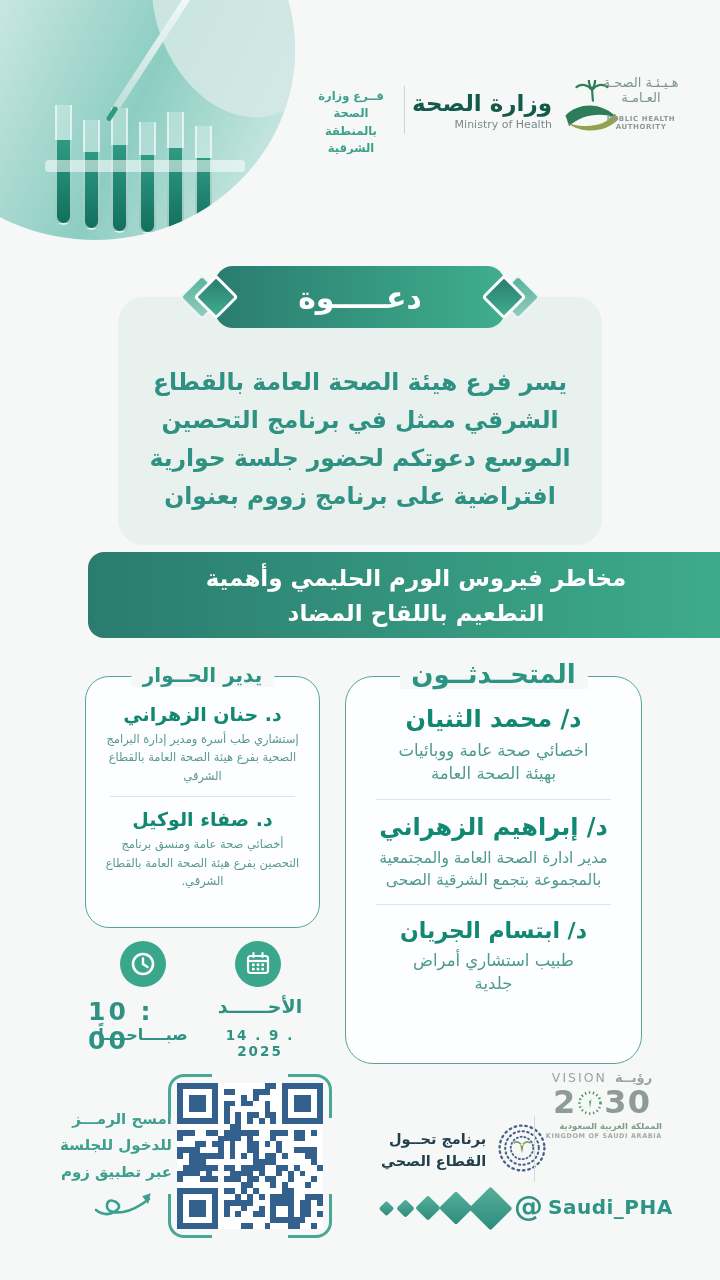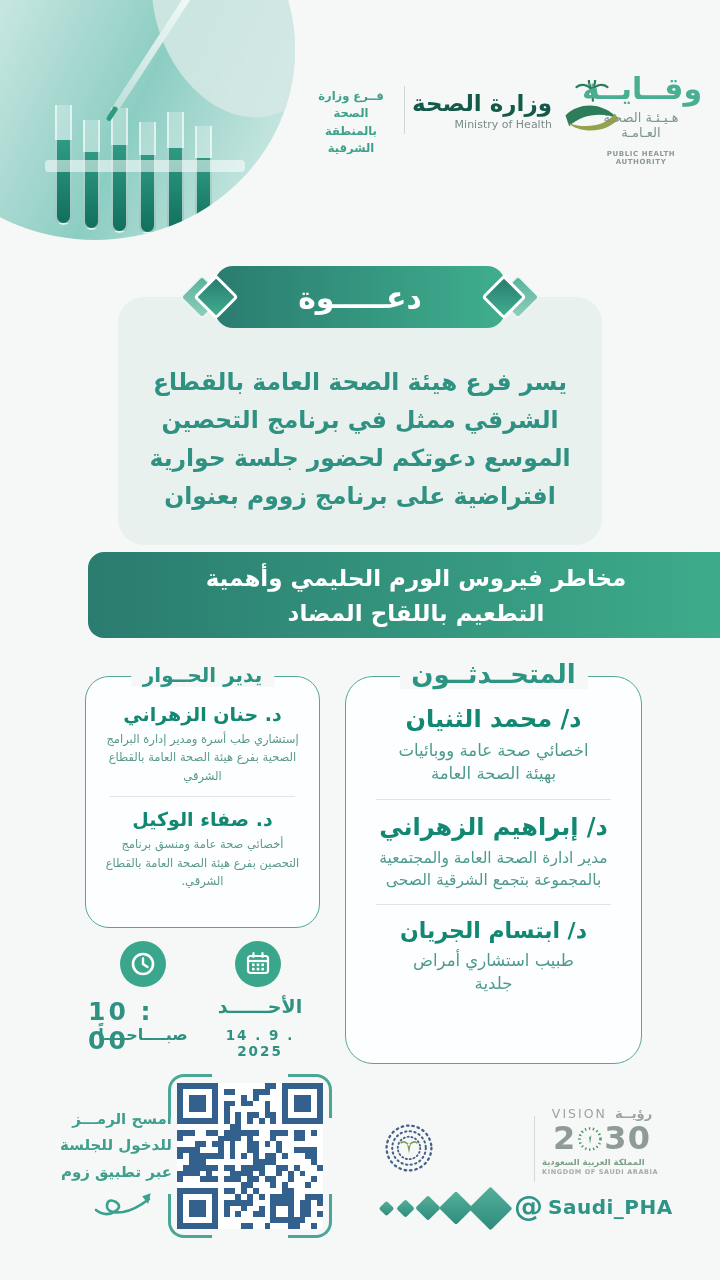--- a/index.html
+++ b/index.html
@@ -85,21 +85,21 @@
   .qr-box{position:absolute;left:9px;top:9px;width:146px;height:146px;background:#fff;}
   .qbr{position:absolute;width:44px;height:44px;border:0 solid #4aa795;}
   .qbr.tl{left:0;top:0;border-left-width:3.5px;border-top-width:3.5px;border-top-left-radius:16px;}
   .qbr.tr{right:0;top:0;border-right-width:3.5px;border-top-width:3.5px;border-top-right-radius:16px;}
   .qbr.bl{left:0;bottom:0;border-left-width:3.5px;border-bottom-width:3.5px;border-bottom-left-radius:16px;}
   .qbr.br{right:0;bottom:0;border-right-width:3.5px;border-bottom-width:3.5px;border-bottom-right-radius:16px;}
   
   .htp{position:absolute;left:381px;top:1120px;display:flex;align-items:center;gap:8px;}
   .htp-text{text-align:right;direction:rtl;color:#223f4e;font-weight:800;font-size:14.5px;line-height:1.55;}
   .f-divider{position:absolute;left:534px;top:1116px;width:1px;height:66px;background:#d3dbd9;}
-  .vision{position:absolute;left:542px;top:1106px;width:120px;text-align:left;}
+  .vision{position:absolute;left:542px;top:1070px;width:120px;text-align:right;}
   .v-row1{display:flex;justify-content:center;align-items:baseline;gap:8px;color:#9aa5a2;}
   .v-en{font-size:12.5px;letter-spacing:2px;}
   .v-ar{font-size:13px;font-weight:700;}
   .v-year{display:flex;justify-content:center;align-items:center;color:#8f9b98;font-size:32px;
     font-weight:800;letter-spacing:1px;line-height:1;margin-top:1px;}
   .v-country-ar{font-size:8.5px;color:#7da089;margin-top:3px;font-weight:700;}
   .v-country-en{font-size:6.5px;color:#a2aba8;letter-spacing:.6px;margin-top:1px;font-weight:700;}
   .diamonds{position:absolute;left:381px;top:1186px;width:128px;height:44px;display:flex;align-items:center;gap:7px;}
   .dia{transform:rotate(45deg);background:linear-gradient(135deg,#55b09a,#2e8b7c);border-radius:2px;}
   .social{position:absolute;left:514px;top:1192px;display:flex;align-items:center;gap:5px;}
@@ -143,21 +143,20 @@
           <path d="M35 10 C32 5 31 1 32 -2"></path>
           <path d="M35 10 C38 5 39 1 38 -2"></path>
         </g>
         <path d="M6 38 C22 22 48 24 64 42 C48 34 24 36 10 50 Z" fill="#2e7d5a"></path>
         <path d="M64 42 C50 58 22 58 8 46 C24 52 48 52 60 36 Z" fill="#94a24c"></path>
       </svg>
     </span>
   </div>
 
   <div class="pha">
-    <div class="pha-ar">وقــايــة</div>
     <div class="pha-sub-ar">هـيـئـة الصحـة العـامـة</div>
     <div class="pha-sub-en">PUBLIC HEALTH AUTHORITY</div>
   </div>
 
   <div class="bdia outer" style="left:186px;top:281px;"></div>
   <div class="bdia outer" style="left:502px;top:281px;"></div>
   <div class="bdia" style="left:200px;top:281px;"></div>
   <div class="bdia" style="left:488px;top:281px;"></div>
   <div class="badge">دعـــــوة</div>
 
@@ -465,20 +464,24 @@
           <rect x="19" y="1" width="5" height="5" fill="#fff"></rect>
           <rect x="20" y="2" width="3" height="3" fill="#34608e"></rect>
           <rect x="0" y="18" width="7" height="7" fill="#34608e"></rect>
           <rect x="1" y="19" width="5" height="5" fill="#fff"></rect>
           <rect x="2" y="20" width="3" height="3" fill="#34608e"></rect>
         </svg>
     </div>
   </div>
 
   <div class="htp">
+    <div class="htp-text">
+      <div>برنامج تحــول</div>
+      <div>القطاع الصحي</div>
+    </div>
     <span>
       <svg width="56" height="56" viewBox="0 0 60 60">
         <g fill="none" stroke="#47618a" stroke-linecap="round">
           <circle cx="30" cy="30" r="24" stroke-width="2.5" stroke-dasharray="1.6 4.2"></circle>
           <circle cx="30" cy="30" r="18" stroke-width="2.2" stroke-dasharray="1.4 3.6"></circle>
           <circle cx="30" cy="30" r="12" stroke-width="2" stroke-dasharray="1.2 3"></circle>
         </g>
         <path d="M30 36 L28 26 L30 28 L32 25 Z" fill="#7f9a54"></path>
         <path d="M29 26 C26 23 23 23 21 25 M31 26 C34 23 37 23 39 25" stroke="#7f9a54" stroke-width="1.6" fill="none"></path>
       </svg>

